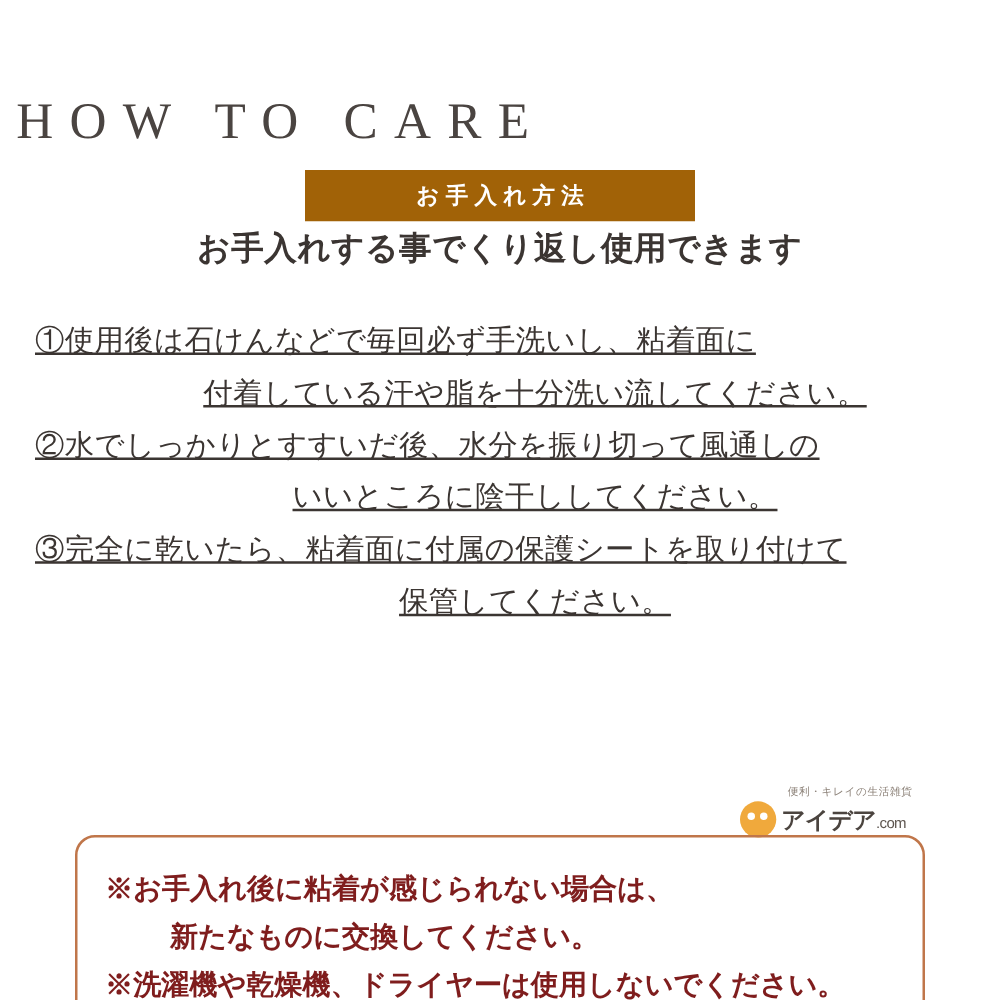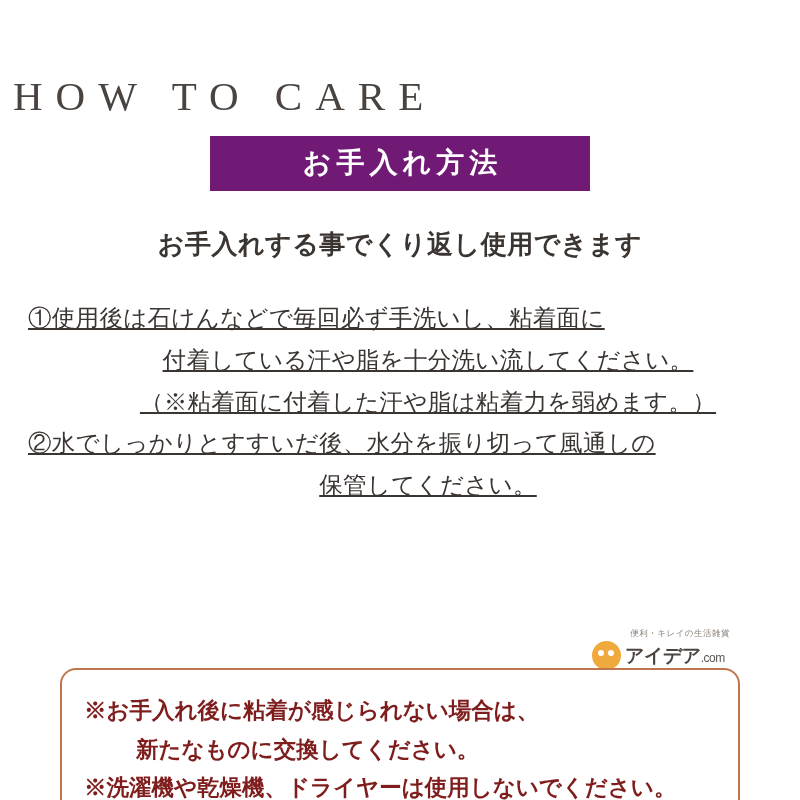--- a/index.html
+++ b/index.html
@@ -31,36 +31,36 @@
     margin-top: 72px;
     font-weight: 400;
     padding-left: 13px;
   }
   .title-band-wrap {
     display: flex;
     justify-content: center;
     margin-top: 16px;
   }
   .title-band {
-    background: #701a75;
+    background: #a16207;
     color: #ffffff;
-    font-size: 28px;
+    font-size: 18px;
     font-weight: bold;
     letter-spacing: 5px;
     padding: 8px 34px 9px 39px;
-    width: 380px;
+    width: 312px;
     box-sizing: border-box;
     text-align: center;
   }
   .subtitle {
     text-align: center;
     font-size: 26px;
     font-weight: bold;
     color: #3b3532;
-    margin-top: 36px;
+    margin-top: 4px;
     letter-spacing: 0.5px;
   }
 
   
   .steps {
     margin: 36px 0 0 28px;
     font-size: 23.5px;
     line-height: 1.78;
     color: #3b3532;
     letter-spacing: 0.3px;
@@ -166,22 +166,23 @@
 
   <div class="title-band-wrap">
     <div class="title-band">お手入れ方法</div>
   </div>
 
   <div class="subtitle">お手入れする事でくり返し使用できます</div>
 
   <div class="steps">
     <div class="step-line">①使用後は石けんなどで毎回必ず手洗いし、粘着面に</div>
     <div class="step-line indent">付着している汗や脂を十分洗い流してください。</div>
-    <div class="step-line indent">（※粘着面に付着した汗や脂は粘着力を弱めます。）</div>
     <div class="step-line">②水でしっかりとすすいだ後、水分を振り切って風通しの</div>
+    <div class="step-line indent">いいところに陰干ししてください。</div>
+    <div class="step-line">③完全に乾いたら、粘着面に付属の保護シートを取り付けて</div>
     <div class="step-line indent">保管してください。</div>
   </div>
 
   <div class="logo">
     <div class="logo-top">便利・キレイの生活雑貨</div>
     <div class="logo-main">
       <div class="logo-mark"></div>
       <div class="logo-text"><span>アイデア</span><span class="dotcom">.com</span></div>
     </div>
   </div>

